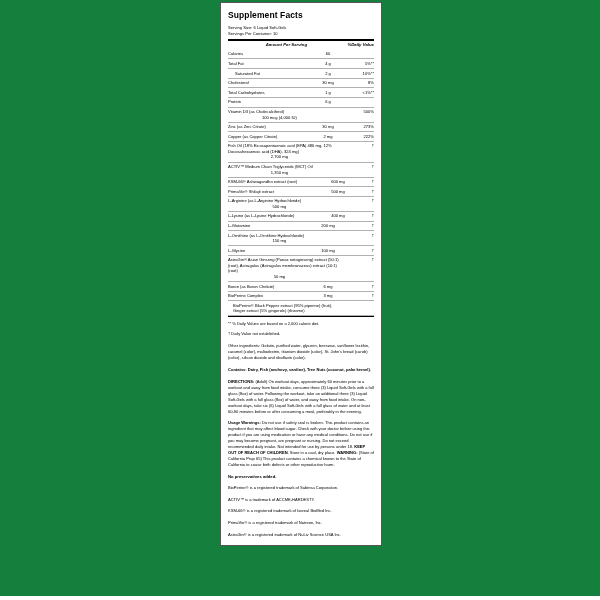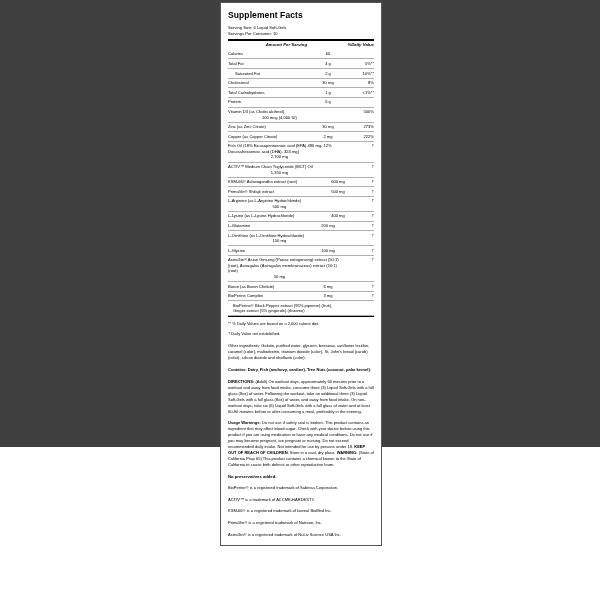--- a/index.html
+++ b/index.html
@@ -11,22 +11,22 @@
     overflow: hidden;
   }
   body {
     font-family: "Liberation Sans", sans-serif;
     color: #000000;
     -webkit-font-smoothing: none;
   }
   .page {
     position: relative;
     width: 600px;
-    height: 447px;
-    background: #404040;
+    height: 596px;
+    background: #15803d;
   }
   .panel {
     position: absolute;
     left: 220px;
     top: 2px;
     width: 162px;
     box-sizing: border-box;
     border: 1px solid #555;
     background: #ffffff;
     padding: 6px 7px 7px 7px;

